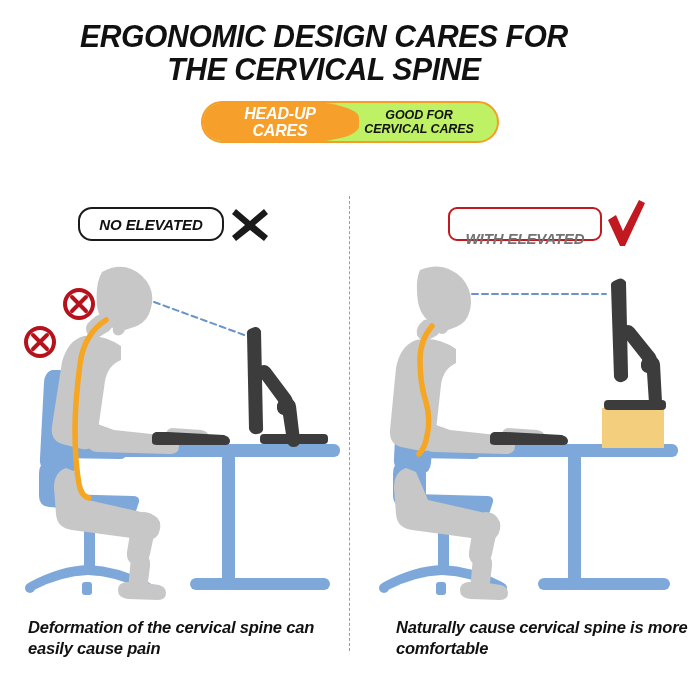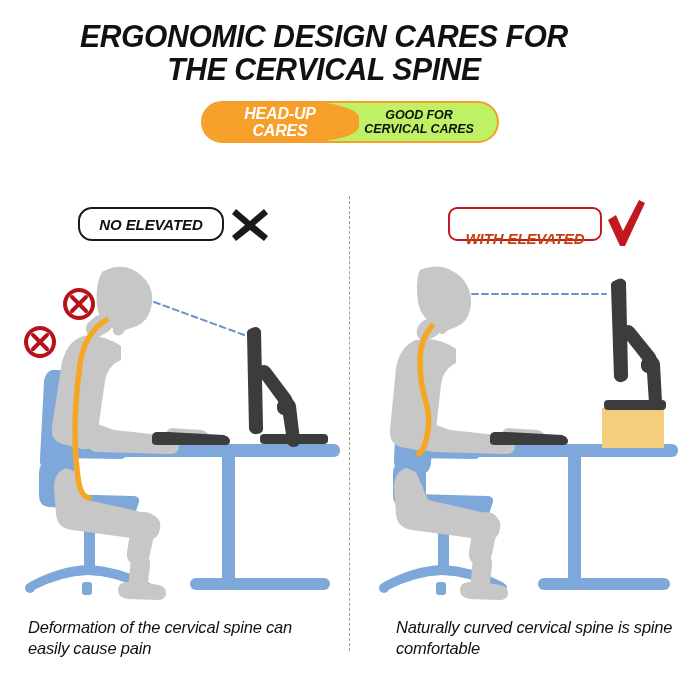--- a/index.html
+++ b/index.html
@@ -134,42 +134,42 @@
   }
   #pill-left span { color: #111111; }
   #pill-right {
     left: 448px;
     top: 207px;
     width: 154px;
     height: 34px;
     border: 2.5px solid #C2181F;
     border-radius: 9px;
   }
-  #pill-right span { color: #c2410c; margin-top: 28px; }
+  #pill-right span { color: #737373; margin-top: 28px; }
 
   .mark-x {
     position: absolute;
     left: 230px;
     top: 205px;
     width: 40px;
     height: 40px;
   }
   .mark-check {
     position: absolute;
     left: 606px;
     top: 200px;
     width: 40px;
     height: 46px;
   }
 
   
   .caption {
     position: absolute;
     width: 300px;
-    font-weight: normal;
+    font-weight: bold;
     font-style: italic;
     font-size: 16.5px;
     line-height: 21px;
     color: #111111;
     letter-spacing: -0.2px;
   }
   #caption-left { left: 28px; top: 617px; }
   #caption-right { left: 396px; top: 617px; }
 
   
@@ -353,15 +353,15 @@
       <path d="M276 94 q-9 -1 -11 7 q-1 8 6 10 l2 30 q1 6 7 6 q6 0 6 -7 l-2 -38 q-1 -7 -8 -8 Z"></path>
       <rect x="228" y="138" width="62" height="10" rx="4"></rect>
     </g>
 
     <g fill="#3C3C3C">
       <path d="M118 170 q-4 1 -4 5 l0 5 q0 3 5 3 l68 0 q5 0 5 -4 q0 -4 -6 -6 l-56 -3 Z"></path>
     </g>
   </svg>
 
   <div class="caption" id="caption-left">Deformation of the cervical spine can easily cause pain</div>
-  <div class="caption" id="caption-right">Naturally curved cervical spine is spine comfortable</div>
+  <div class="caption" id="caption-right">Naturally cause cervical spine is more comfortable</div>
 
 </div>
 
 </body></html>

